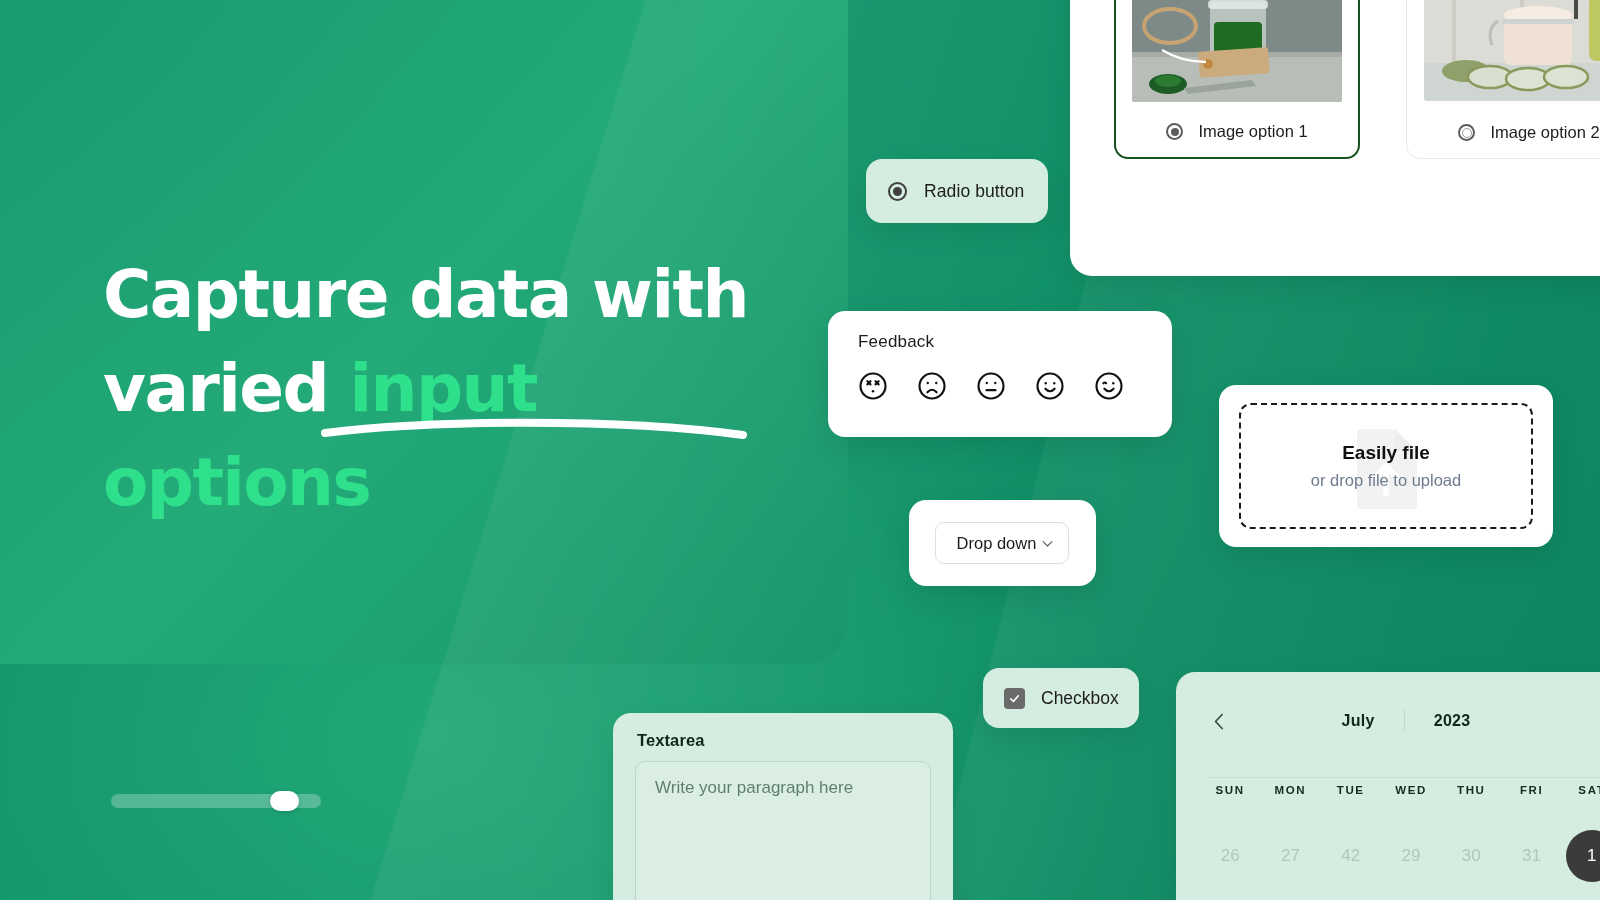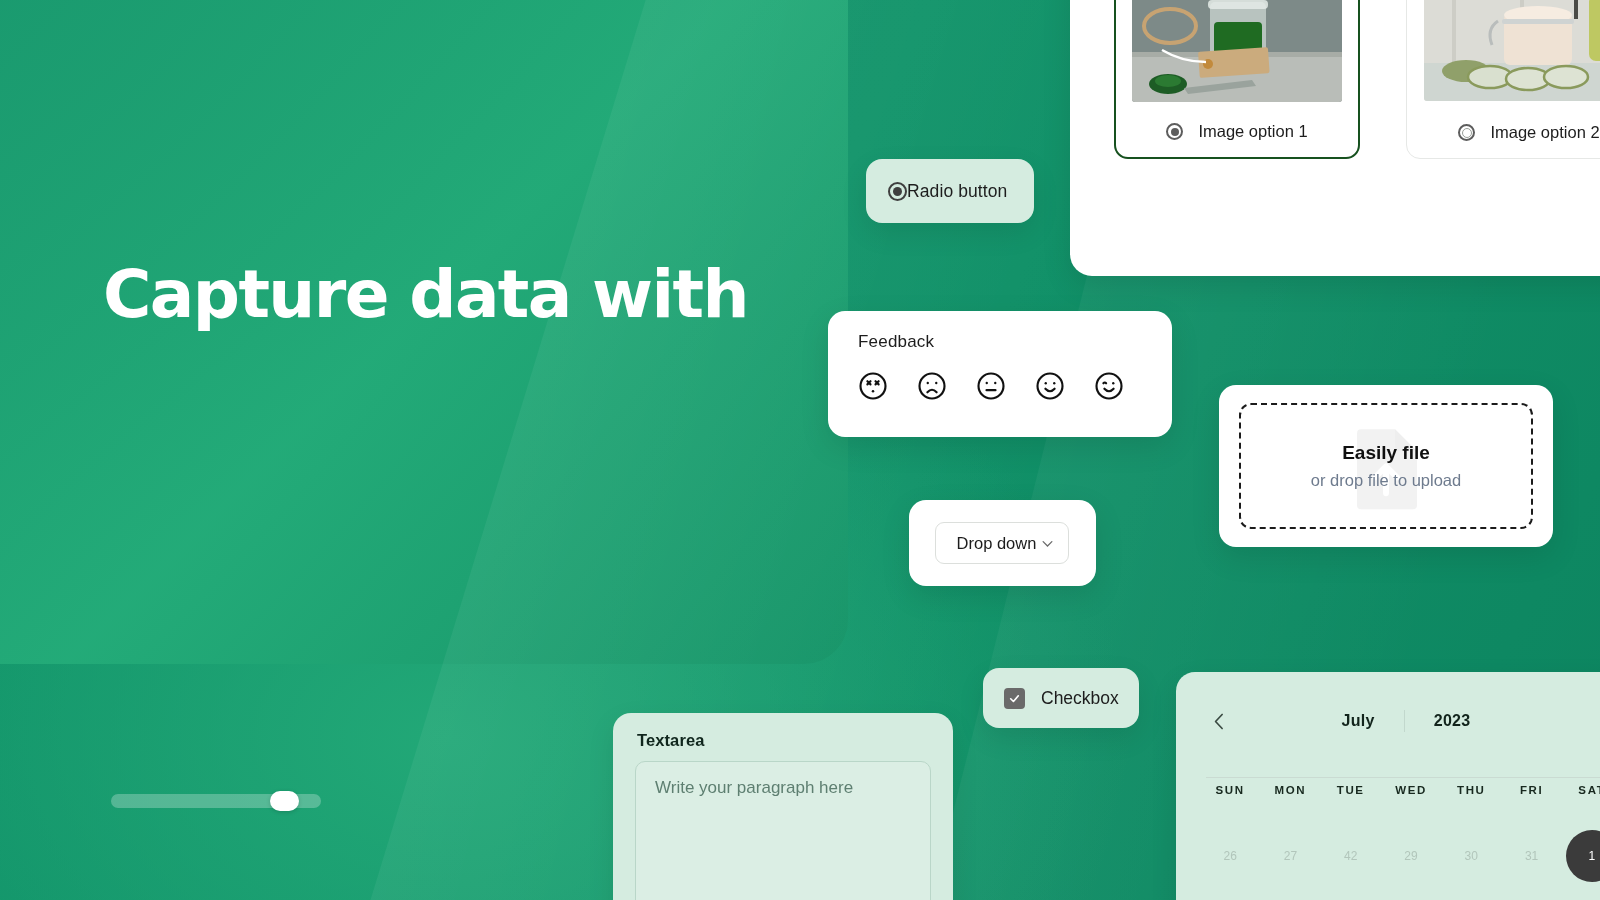--- a/index.html
+++ b/index.html
@@ -98,23 +98,23 @@
     background: #ffffff;
     border-radius: 18px;
     box-shadow: 0 10px 30px rgba(0,0,0,.10);
     z-index: 8;
   }
   .card.mint { background: #d5ece0; box-shadow: 0 10px 28px rgba(0,0,0,.09); }
 
   
   .radio-card {
     left: 866px; top: 159px;
-    width: 168px; height: 64px;
+    width: 182px; height: 64px;
     border-radius: 16px;
-    display: flex; align-items: center; 
+    display: flex; align-items: center; gap: 17px;
     padding-left: 22px;
   }
   .radio-dot {
     width: 19px; height: 19px; border-radius: 50%;
     border: 2px solid #3f3f3f;
     display: flex; align-items: center; justify-content: center;
     flex: 0 0 auto;
   }
   .radio-dot::after {
     content: ""; width: 9px; height: 9px; border-radius: 50%; background: #3f3f3f;
@@ -245,21 +245,21 @@
   .cal-dow span {
     text-align: center; font-size: 11.5px; font-weight: 700;
     color: #18291f; letter-spacing: 1.6px;
   }
   .cal-row {
     position: absolute; left: 24px; right: 14px; top: 158px;
     display: grid; grid-template-columns: repeat(7, 1fr);
   }
   .cal-cell {
     height: 52px; display: flex; align-items: center; justify-content: center;
-    font-size: 12px; color: #b2c6bb;
+    font-size: 17px; color: #b2c6bb;
   }
   .cal-cell.sel {
     color: #ffffff;
   }
   .cal-cell.sel .pill {
     width: 52px; height: 52px; border-radius: 50%;
     background: #3b3b3b;
     display: flex; align-items: center; justify-content: center;
   }
 </style>
@@ -268,20 +268,26 @@
 
 <div id="stage">
 
   <div class="hero-panel"></div>
   <div class="hero-sheen"></div>
   <div class="bg-sheen2"></div>
 
   <div class="hero-copy">
     <div class="headline">
       <div>Capture data with</div>
+      <div class="headline-l2">
+        <span>varied </span><span class="accent">input options</span>
+        <svg class="swoosh" viewBox="0 0 430 26" fill="none">
+          <path d="M6 19 C 110 6, 300 4, 424 21" stroke="#ffffff" stroke-width="8" stroke-linecap="round"></path>
+        </svg>
+      </div>
     </div>
   </div>
 
   <div class="slider">
     <div class="slider-track"></div>
     <div class="slider-thumb"></div>
   </div>
 
   <div class="card mint radio-card">
     <span class="radio-dot"></span>

